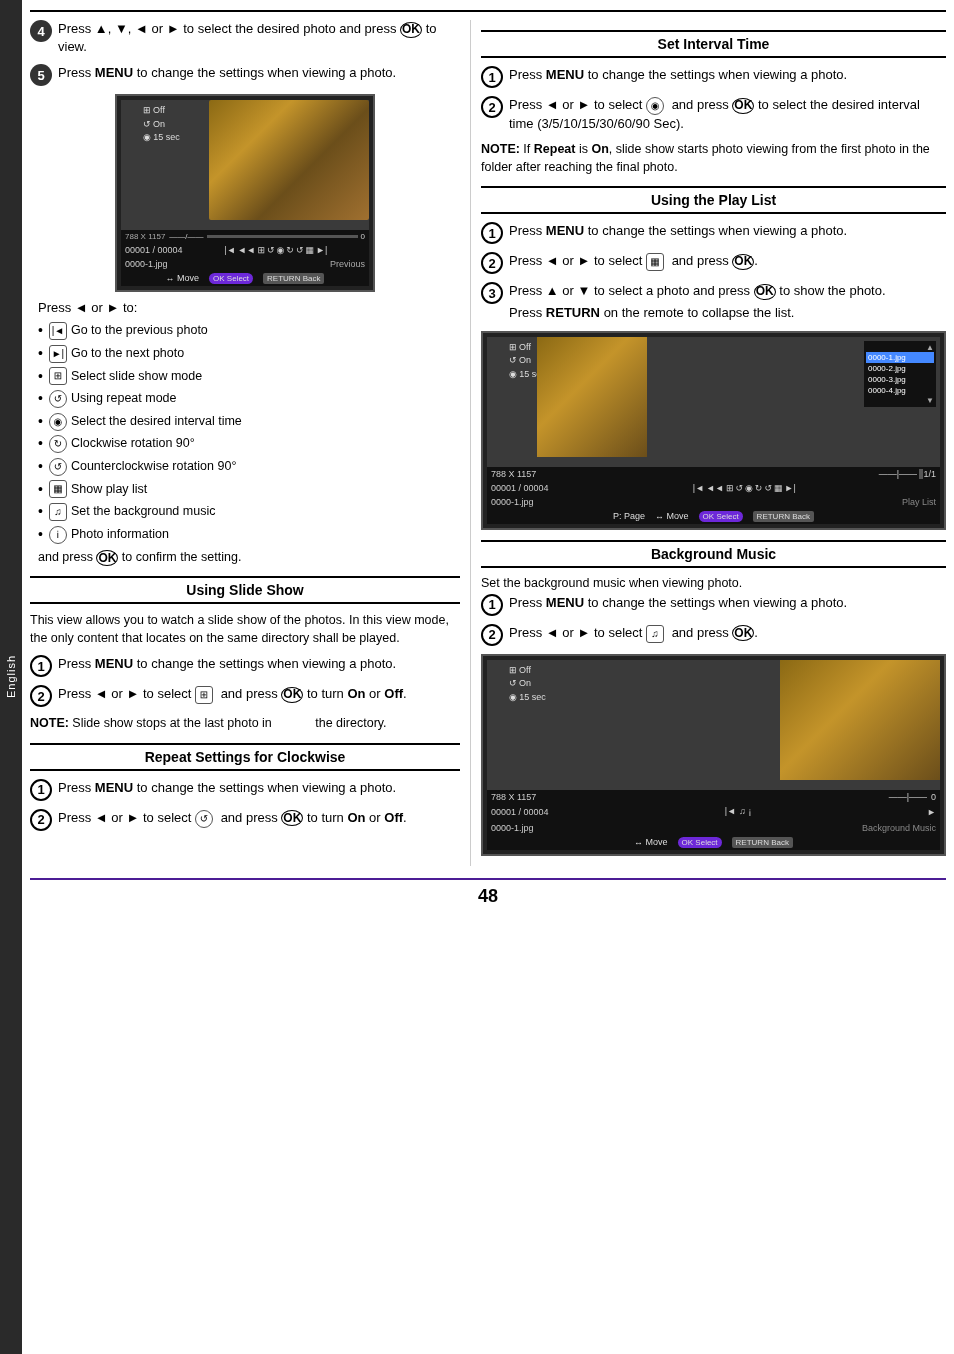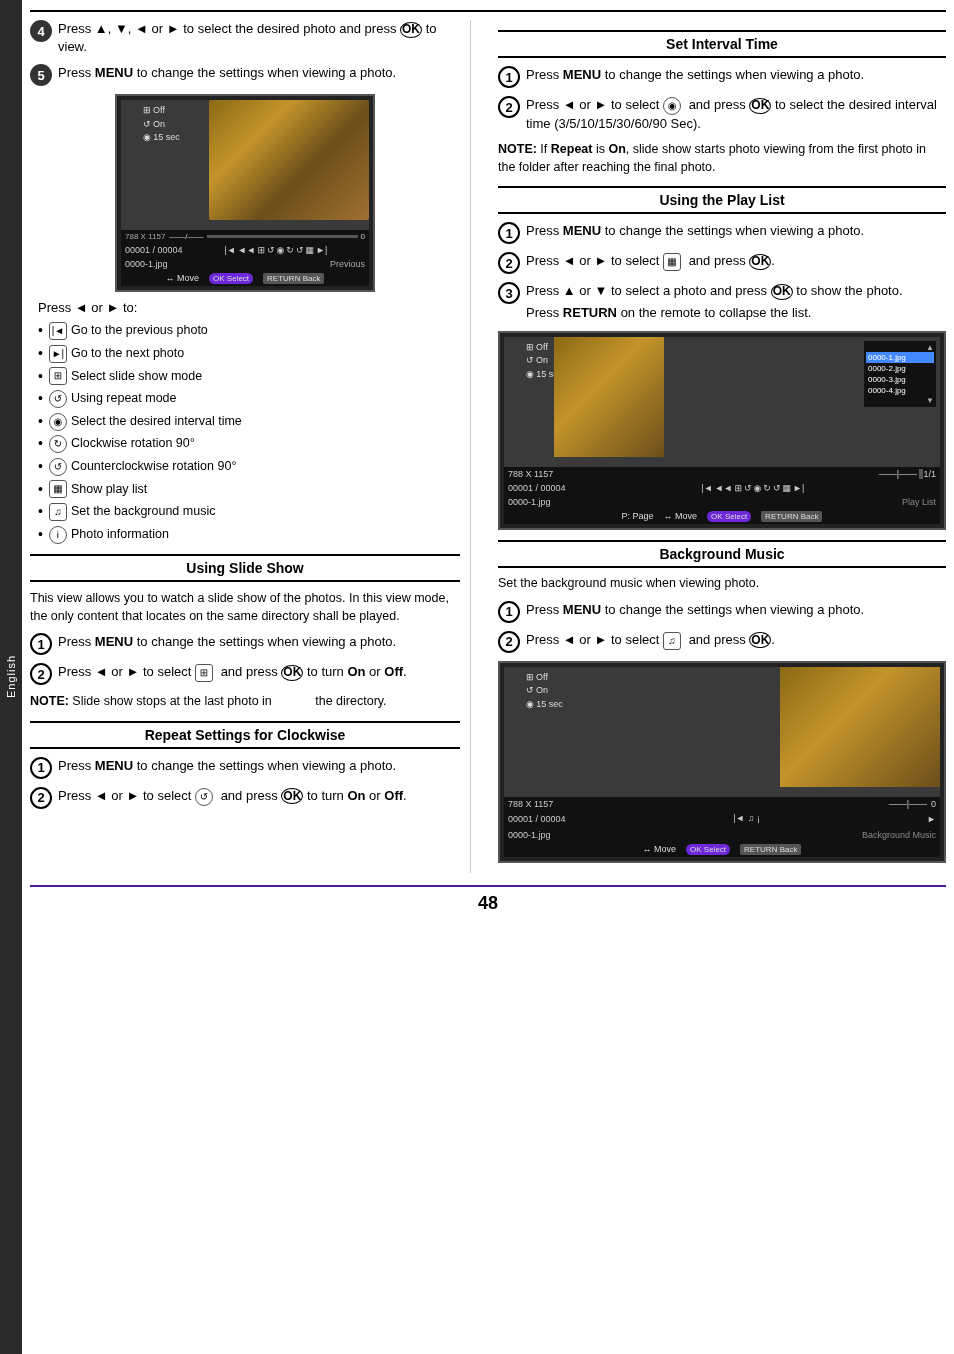--- a/index.html
+++ b/index.html
@@ -50,21 +50,21 @@
       display: flex;
       gap: 10px;
     }
     .left-col {
       width: 430px;
       flex-shrink: 0;
     }
     .right-col {
       flex: 1;
       border-left: 1px solid #ccc;
-      padding-left: 27px;
+      padding-left: 10px;
     }
 
     
     .step-badge {
       display: inline-flex;
       align-items: center;
       justify-content: center;
       width: 22px;
       height: 22px;
       border-radius: 50%;
@@ -398,20 +398,23 @@
           <span class="icon-box">♫</span>
           <span>Set the background music</span>
         </li>
         <li>
           <span class="bullet-dot">•</span>
           <span class="icon-circle">ℹ</span>
           <span>Photo information</span>
         </li>
       </ul>
 
+      <p class="confirm-line">
+        and press <span class="ok-badge">OK</span> to confirm the setting.
+      </p>
 
       <div class="section-header">Using Slide Show</div>
 
       <p style="font-size:12.5px;line-height:1.4;margin-bottom:8px;">This view allows you to watch a slide show of the photos. In this view mode, the only content that locates on the same directory shall be played.</p>
 
       <div class="step-row">
         <span class="step-badge white">1</span>
         <p>
           Press <b>MENU</b> to change the settings when viewing a photo.
         </p>
@@ -546,21 +549,21 @@
             <span>↔ Move</span>
             <span class="tv-ok-btn">OK Select</span>
             <span class="tv-ret-btn">RETURN Back</span>
           </div>
         </div>
       </div>
 
       <div class="right-section">
         <div class="section-header">Background Music</div>
 
-        <p style="font-size:12.5px;margin-bottom:11px;">Set the background music when viewing photo.</p>
+        <p style="font-size:12.5px;margin-bottom:4px;">Set the background music when viewing photo.</p>
 
         <div class="step-row">
           <span class="step-badge white">1</span>
           <p>
             Press <b>MENU</b> to change the settings when viewing a photo.
           </p>
         </div>
 
         <div class="step-row">
           <span class="step-badge white">2</span>

